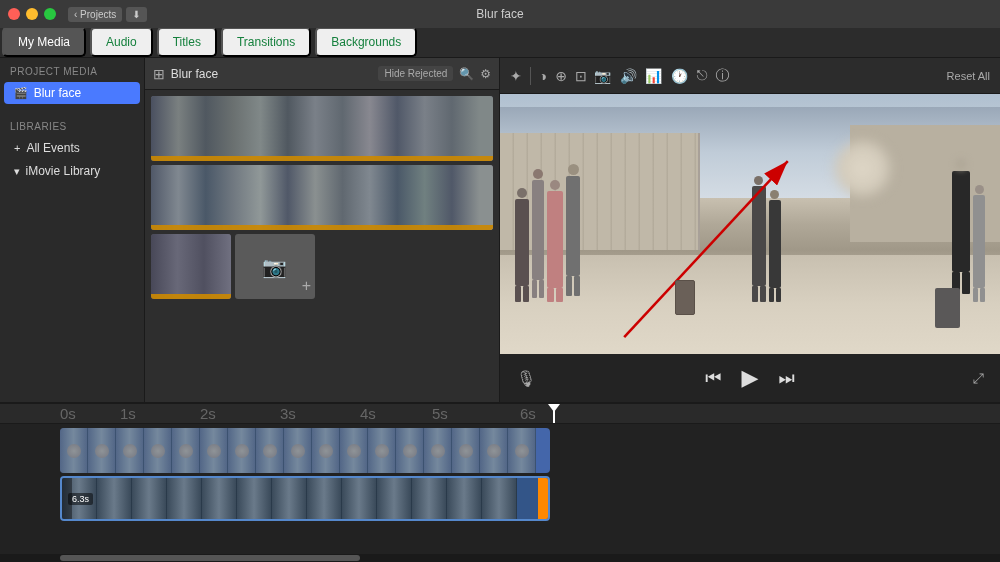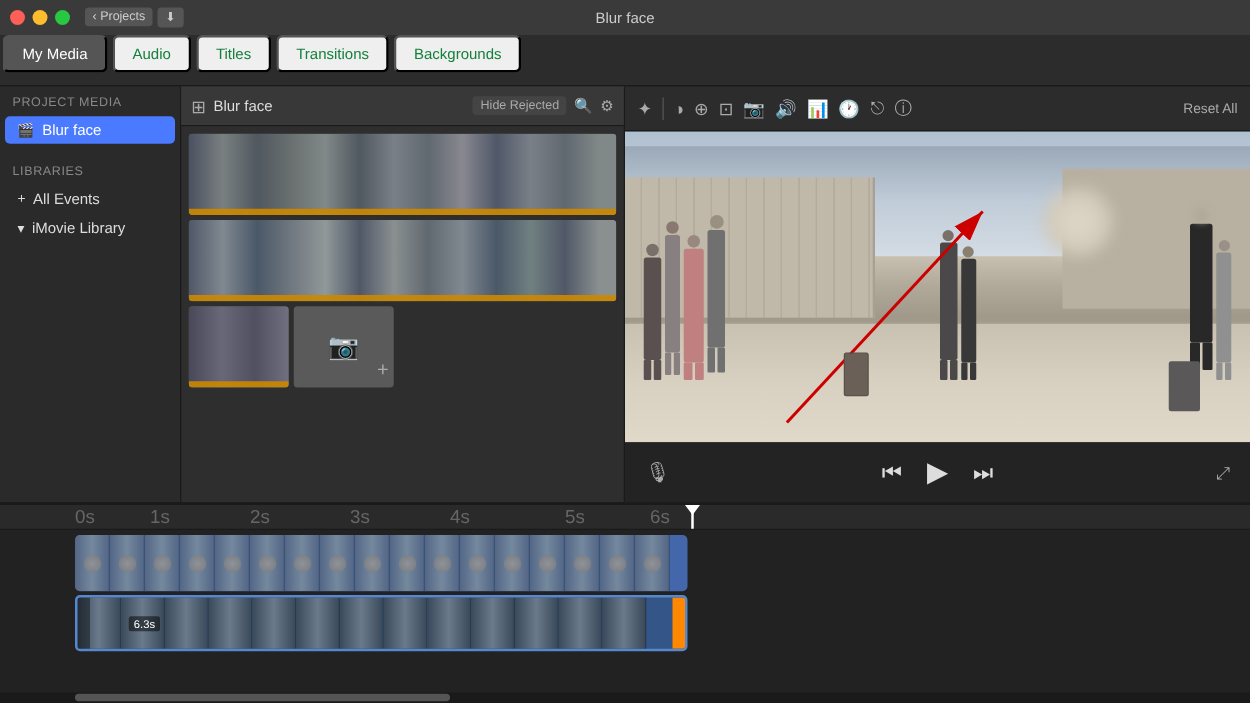--- a/index.html
+++ b/index.html
@@ -38,40 +38,40 @@
     .tl-green { background: #28c840; }
     .titlebar-center {
       position: absolute;
       left: 50%;
       transform: translateX(-50%);
       color: #ccc;
       font-size: 12px;
     }
     .titlebar-nav {
       display: flex;
-      align-items: flex-start;
+      align-items: center;
       margin-left: 12px;
       gap: 4px;
     }
     .nav-btn {
       background: #555;
       border: none;
       border-radius: 3px;
       color: #ccc;
       font-size: 10px;
       padding: 2px 6px;
       cursor: pointer;
     }
 
     
     .top-toolbar {
-      height: 41px;
+      height: 30px;
       background: #2c2c2c;
       display: flex;
-      align-items: flex-start;
+      align-items: flex-end;
       border-bottom: 1px solid #1a1a1a;
       flex-shrink: 0;
     }
     .toolbar-tab {
       padding: 6px 14px;
       font-size: 12px;
       color: #15803d;
       cursor: pointer;
       border-radius: 5px;
       margin: 0 2px;
@@ -463,21 +463,20 @@
       position: absolute;
       left: 6px;
       top: 50%;
       transform: translateY(-50%);
       font-size: 9px;
       color: #fff;
       background: rgba(0,0,0,0.5);
       padding: 1px 4px;
       border-radius: 2px;
       z-index: 5;
-      margin-left: 35px;
     }
     .track-handle-left {
       position: absolute;
       left: 0;
       top: 0;
       bottom: 0;
       width: 10px;
       background: rgba(0,0,0,0.4);
       z-index: 5;
     }
@@ -750,21 +749,21 @@
 </div>
 
 <div class="timeline-area">
 
   <div class="timeline-ruler">
     <span class="ruler-marker" style="left:60px;">0s</span>
     <span class="ruler-marker" style="left:120px;">1s</span>
     <span class="ruler-marker" style="left:200px;">2s</span>
     <span class="ruler-marker" style="left:280px;">3s</span>
     <span class="ruler-marker" style="left:360px;">4s</span>
-    <span class="ruler-marker" style="left:452px;">5s</span>
+    <span class="ruler-marker" style="left:432px;">5s</span>
     <span class="ruler-marker" style="left:520px;">6s</span>
 
     <div class="timeline-playhead">
       <div class="playhead-triangle"></div>
     </div>
   </div>
 
   <div class="timeline-tracks">
 
     <div class="track track-upper" style="width:490px;">

